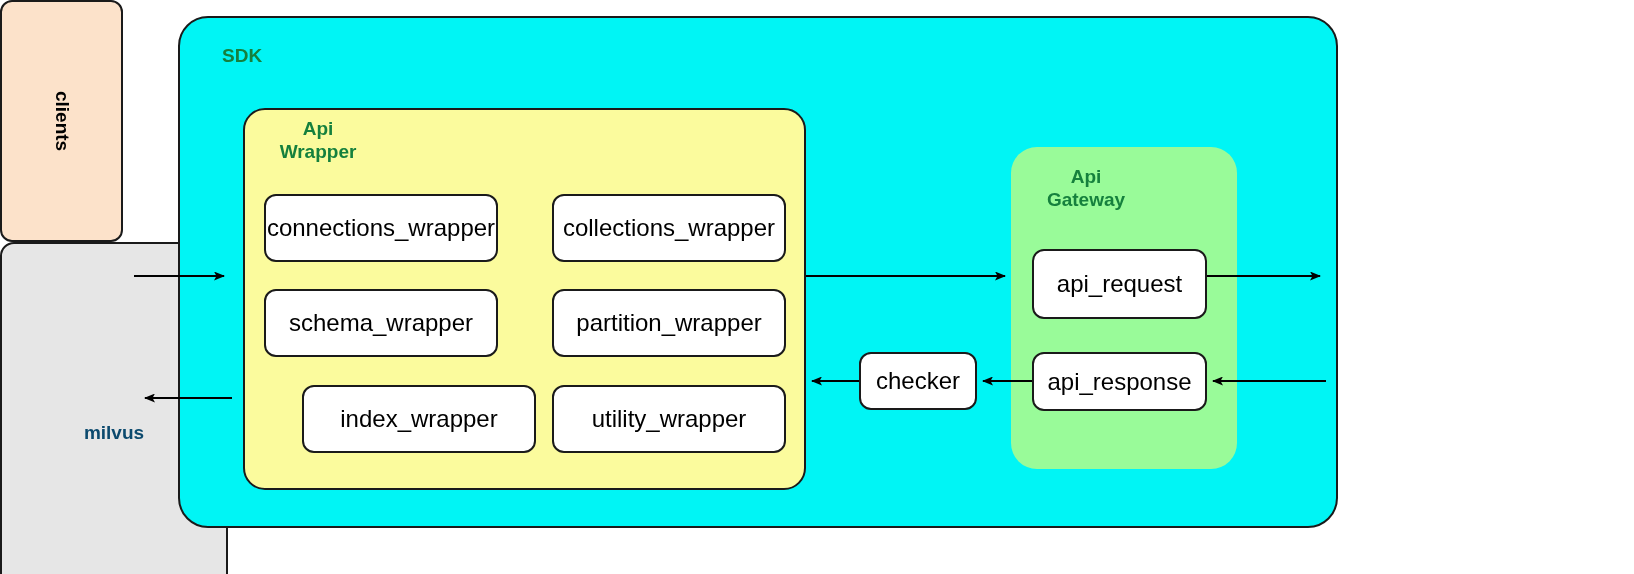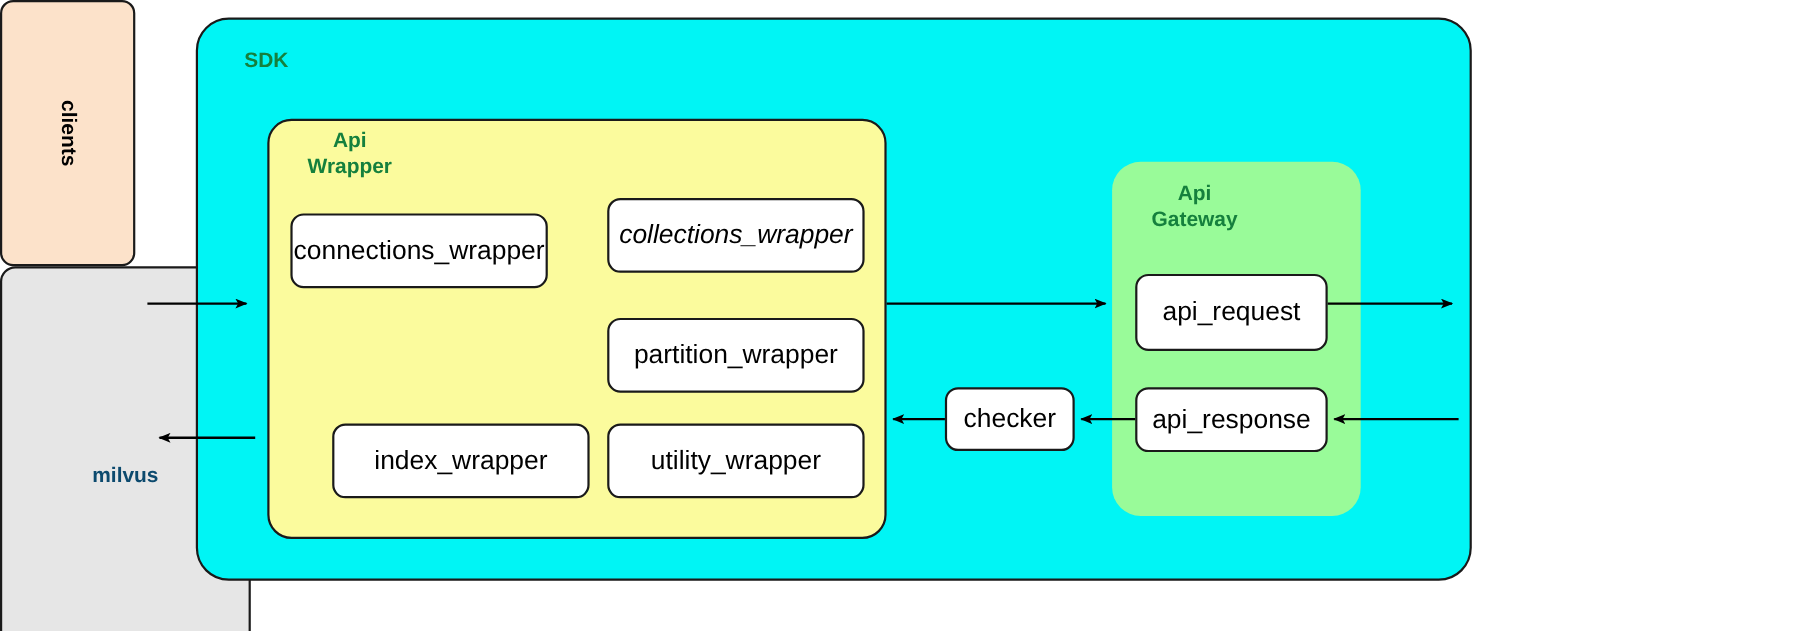--- a/index.html
+++ b/index.html
@@ -84,21 +84,21 @@
     border-radius: 12px;
     display: flex;
     align-items: center;
     justify-content: center;
     font-size: 24px;
     color: #000000;
     text-align: center;
   }
   .wrapper-cell { width: 234px; height: 68px; }
   #cell-connections { left: 264px; top: 194px; }
-  #cell-collections { left: 552px; top: 180px; font-style: italic; }
+  #cell-collections { left: 552px; top: 194px; }
   #cell-schema      { left: 264px; top: 289px; }
   #cell-partition   { left: 552px; top: 289px; }
   #cell-index       { left: 264px; top: 385px; margin-left: 38px; }
   #cell-utility     { left: 552px; top: 385px; }
 
   #box-api-request  { left: 1032px; top: 249px; width: 175px; height: 70px; }
   #box-api-response { left: 1032px; top: 352px; width: 175px; height: 59px; }
   #box-checker      { left: 859px; top: 352px; width: 118px; height: 58px; }
 
   
@@ -160,20 +160,21 @@
   <div class="node" id="api-wrapper-container"></div>
   <div class="container-title" id="api-wrapper-title">Api
 Wrapper</div>
 
   <div class="node" id="api-gateway-container"></div>
   <div class="container-title" id="api-gateway-title">Api
 Gateway</div>
 
   <div class="leaf wrapper-cell" id="cell-connections">connections_wrapper</div>
   <div class="leaf wrapper-cell" id="cell-collections">collections_wrapper</div>
+  <div class="leaf wrapper-cell" id="cell-schema">schema_wrapper</div>
   <div class="leaf wrapper-cell" id="cell-partition">partition_wrapper</div>
   <div class="leaf wrapper-cell" id="cell-index">index_wrapper</div>
   <div class="leaf wrapper-cell" id="cell-utility">utility_wrapper</div>
 
   <div class="leaf" id="box-api-request">api_request</div>
   <div class="leaf" id="box-api-response">api_response</div>
 
   <div class="leaf" id="box-checker">checker</div>
 
   <div id="box-clients">

